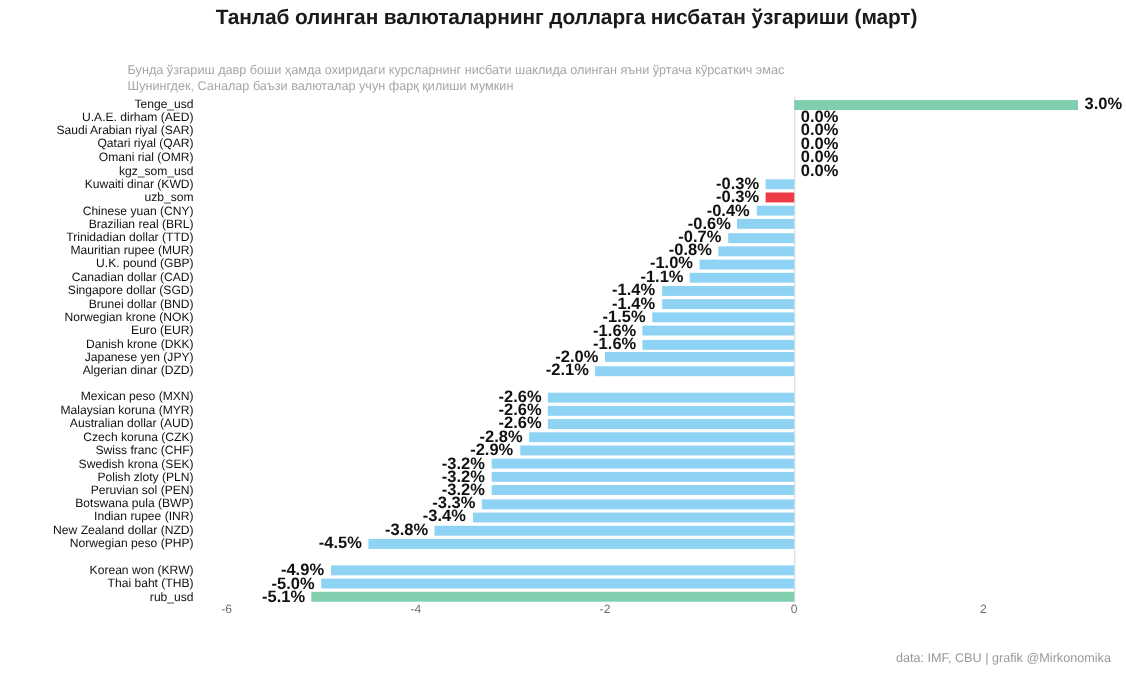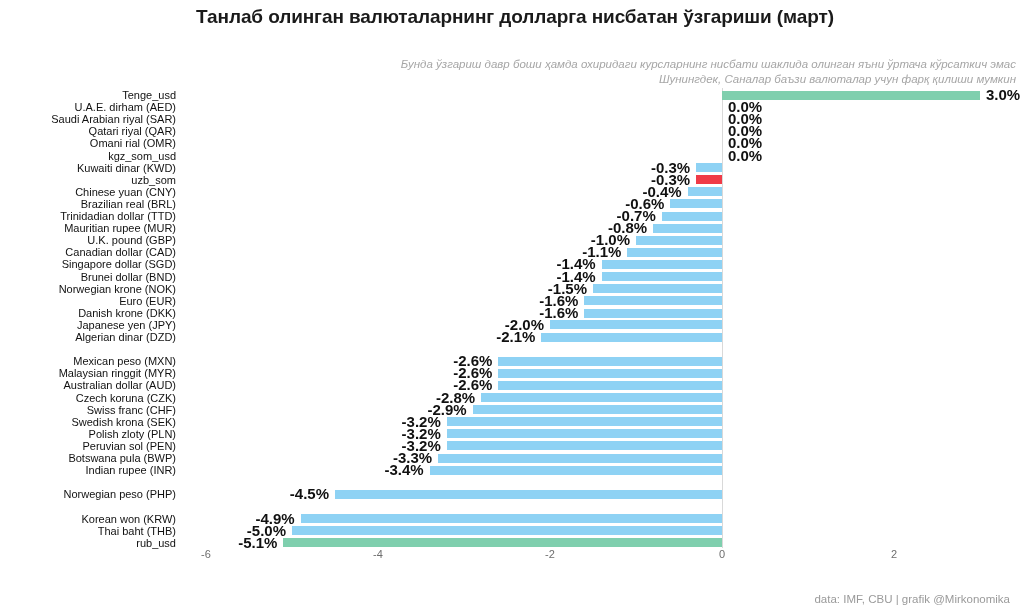--- a/index.html
+++ b/index.html
@@ -16,22 +16,22 @@
   
   .title{
     position:absolute;left:150px;top:4px;width:730px;
     text-align:center;
     font-size:19px;font-weight:bold;color:#1a1a1a;
     line-height:25px;
     letter-spacing:-0.1px;
   }
   .subtitle{
     position:absolute;left:116px;top:57px;width:900px;
-    text-align:right;
-    font-size:11.5px;font-style:italic;color:#a6a6a6;
+    text-align:left;
+    font-size:11.5px;color:#a6a6a6;
     line-height:15px;
   }
   .subtitle .line2{display:block;}
 
   
   .plot{
     position:absolute;
     left:0px;top:88px;
     width:1024px;height:460px;
   }
@@ -197,21 +197,21 @@
         <div class="cat-label">Algerian dinar (DZD)</div>
         <div class="bar" style="background: rgb(142, 210, 244); width: 180.6px; left: 541.4px;"></div>
         <div class="val-label" style="left: 535.4px; transform: translateX(-100%);">-2.1%</div>
       </div>
       <div class="row" style="top: 267.2px;">
         <div class="cat-label">Mexican peso (MXN)</div>
         <div class="bar" style="background: rgb(142, 210, 244); width: 223.6px; left: 498.4px;"></div>
         <div class="val-label" style="left: 492.4px; transform: translateX(-100%);">-2.6%</div>
       </div>
       <div class="row" style="top: 279.3px;">
-        <div class="cat-label">Malaysian ringgit (MYR)</div>
+        <div class="cat-label">Malaysian koruna (MYR)</div>
         <div class="bar" style="background: rgb(142, 210, 244); width: 223.6px; left: 498.4px;"></div>
         <div class="val-label" style="left: 492.4px; transform: translateX(-100%);">-2.6%</div>
       </div>
       <div class="row" style="top: 291.4px;">
         <div class="cat-label">Australian dollar (AUD)</div>
         <div class="bar" style="background: rgb(142, 210, 244); width: 223.6px; left: 498.4px;"></div>
         <div class="val-label" style="left: 492.4px; transform: translateX(-100%);">-2.6%</div>
       </div>
       <div class="row" style="top: 303.5px;">
         <div class="cat-label">Czech koruna (CZK)</div>
@@ -240,20 +240,25 @@
       </div>
       <div class="row" style="top: 364px;">
         <div class="cat-label">Botswana pula (BWP)</div>
         <div class="bar" style="background: rgb(142, 210, 244); width: 283.8px; left: 438.2px;"></div>
         <div class="val-label" style="left: 432.2px; transform: translateX(-100%);">-3.3%</div>
       </div>
       <div class="row" style="top: 376.1px; text-decoration: underline;">
         <div class="cat-label">Indian rupee (INR)</div>
         <div class="bar" style="background: rgb(142, 210, 244); width: 292.4px; left: 429.6px;"></div>
         <div class="val-label" style="left: 423.6px; transform: translateX(-100%);">-3.4%</div>
+      </div>
+      <div class="row" style="top: 388.2px;">
+        <div class="cat-label">New Zealand dollar (NZD)</div>
+        <div class="bar" style="background: rgb(142, 210, 244); width: 326.8px; left: 395.2px;"></div>
+        <div class="val-label" style="left: 389.2px; transform: translateX(-100%);">-3.8%</div>
       </div>
       <div class="row" style="top: 400.3px;">
         <div class="cat-label">Norwegian peso (PHP)</div>
         <div class="bar" style="background: rgb(142, 210, 244); width: 387px; left: 335px;"></div>
         <div class="val-label" style="left: 329px; transform: translateX(-100%);">-4.5%</div>
       </div>
       <div class="row" style="top: 424.5px;">
         <div class="cat-label">Korean won (KRW)</div>
         <div class="bar" style="background: rgb(142, 210, 244); width: 421.4px; left: 300.6px;"></div>
         <div class="val-label" style="left: 294.6px; transform: translateX(-100%);">-4.9%</div>

